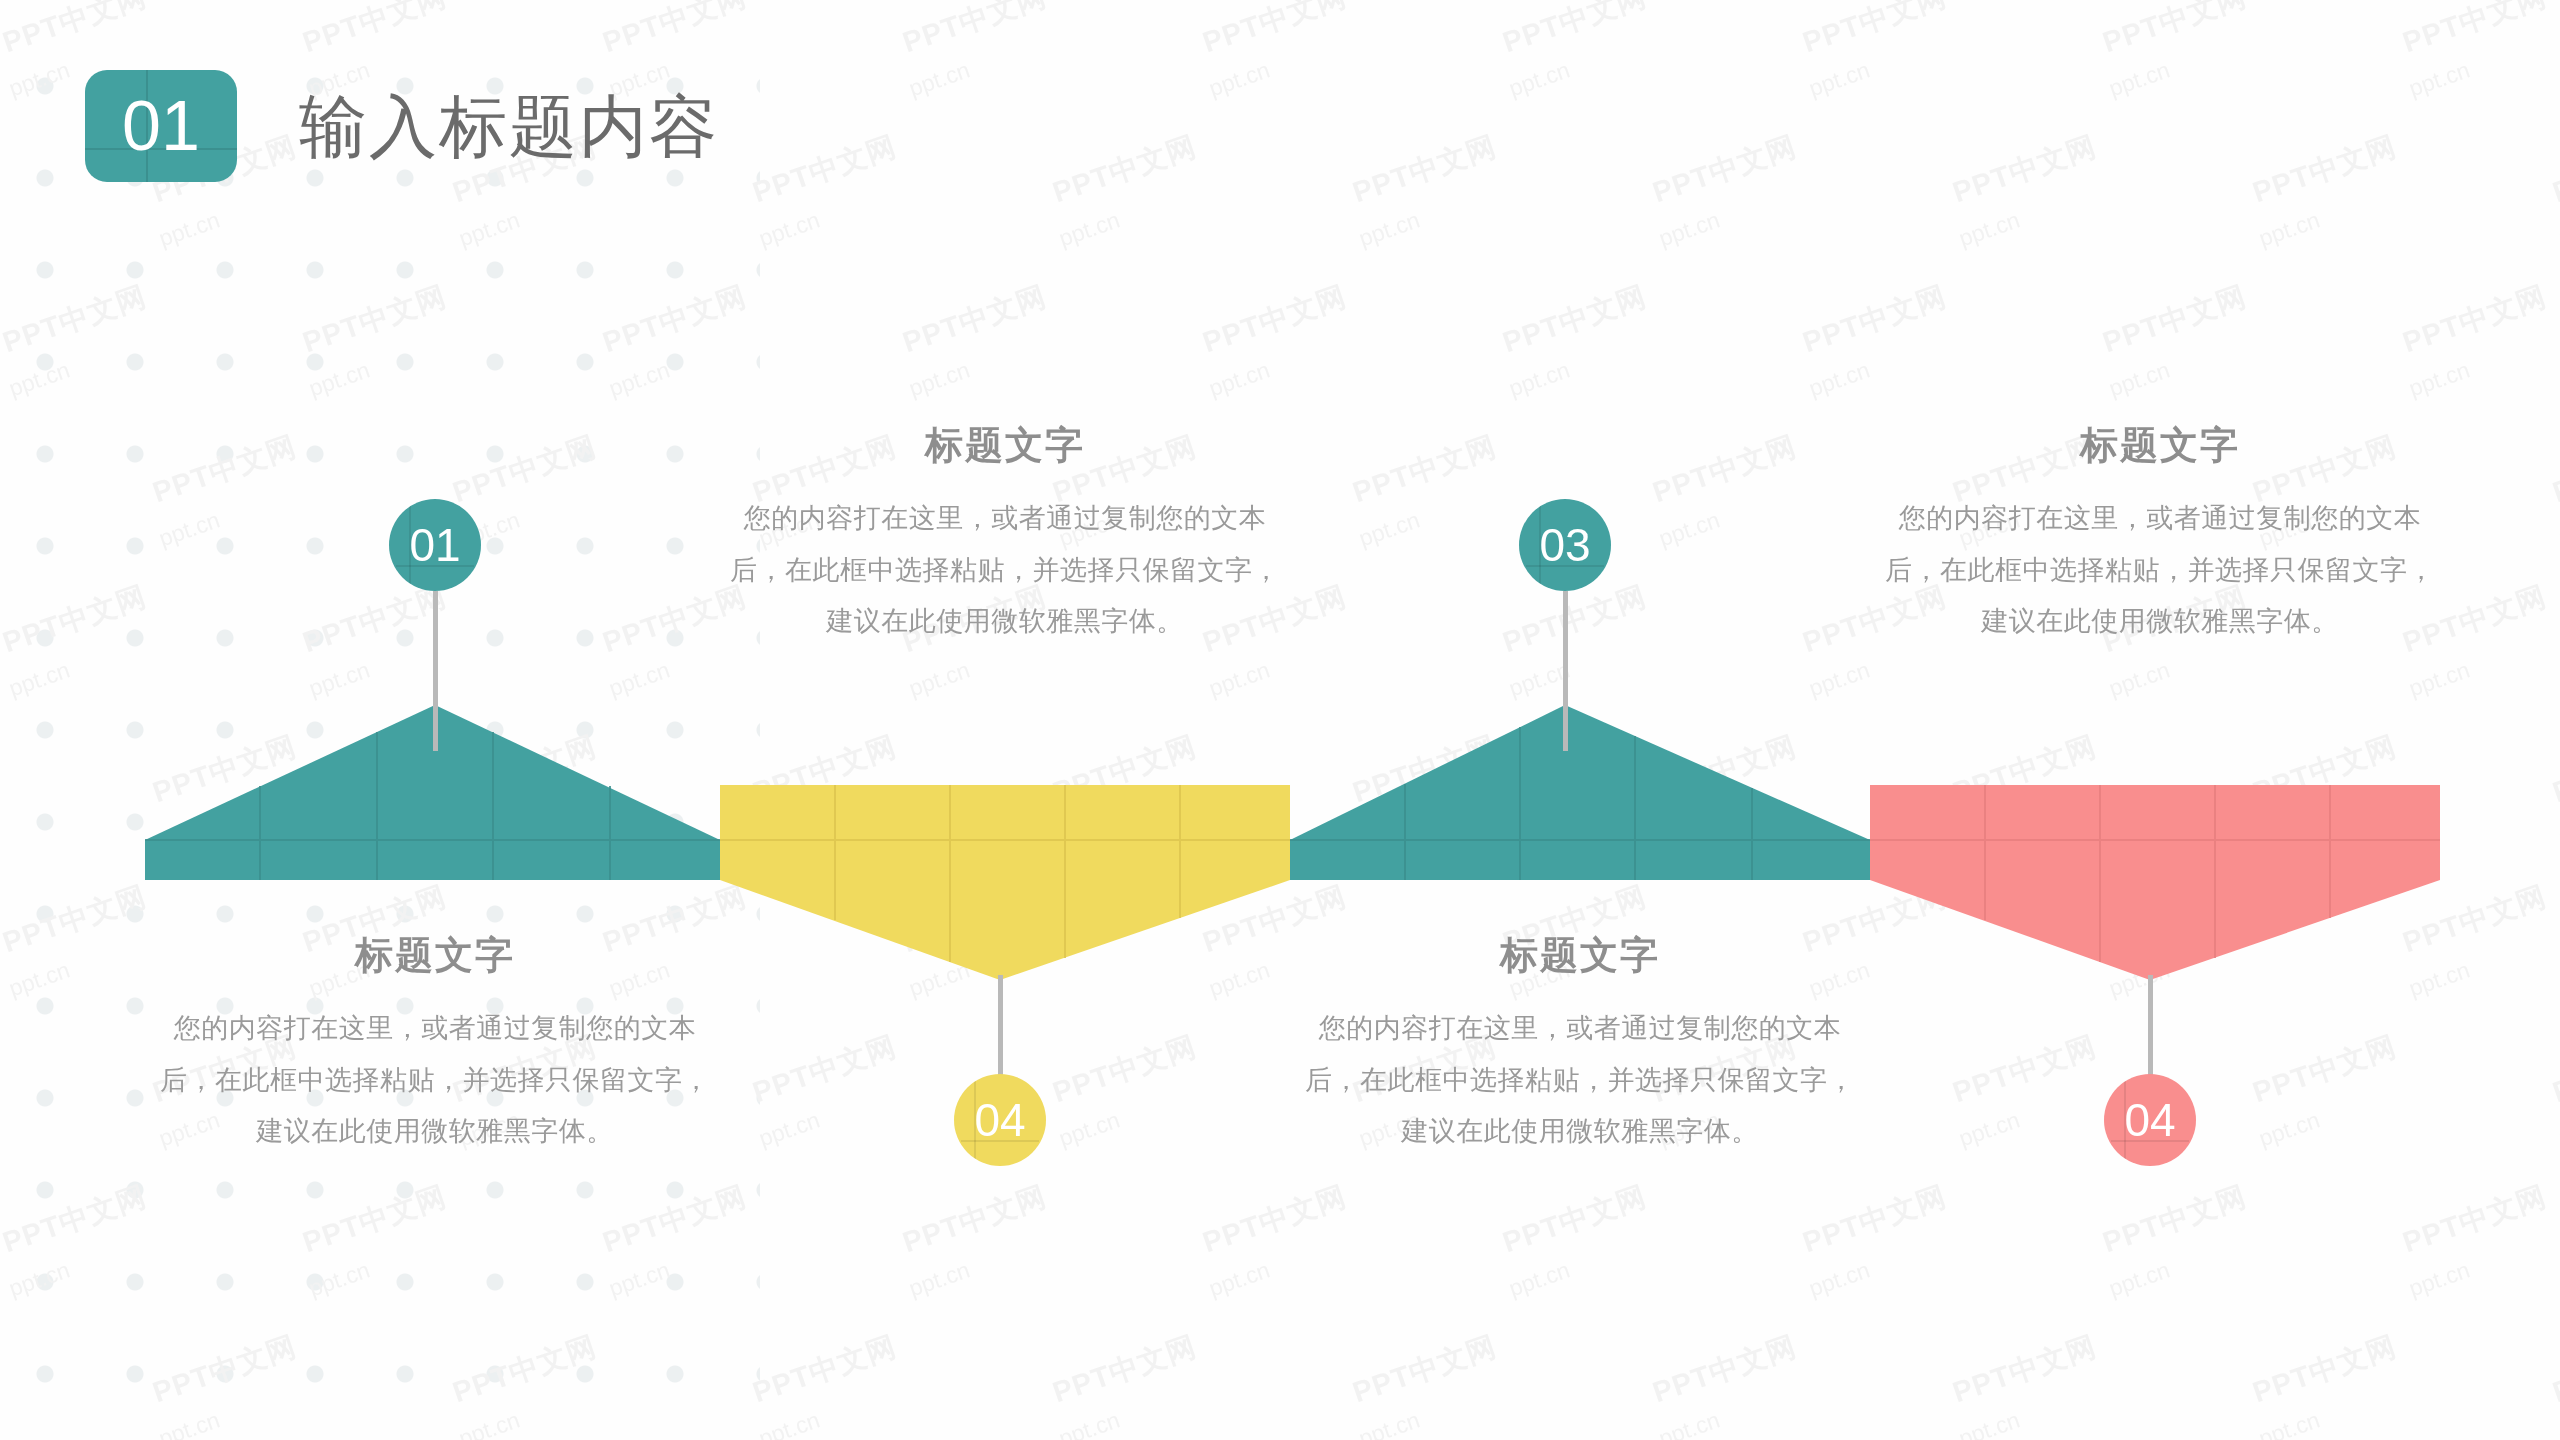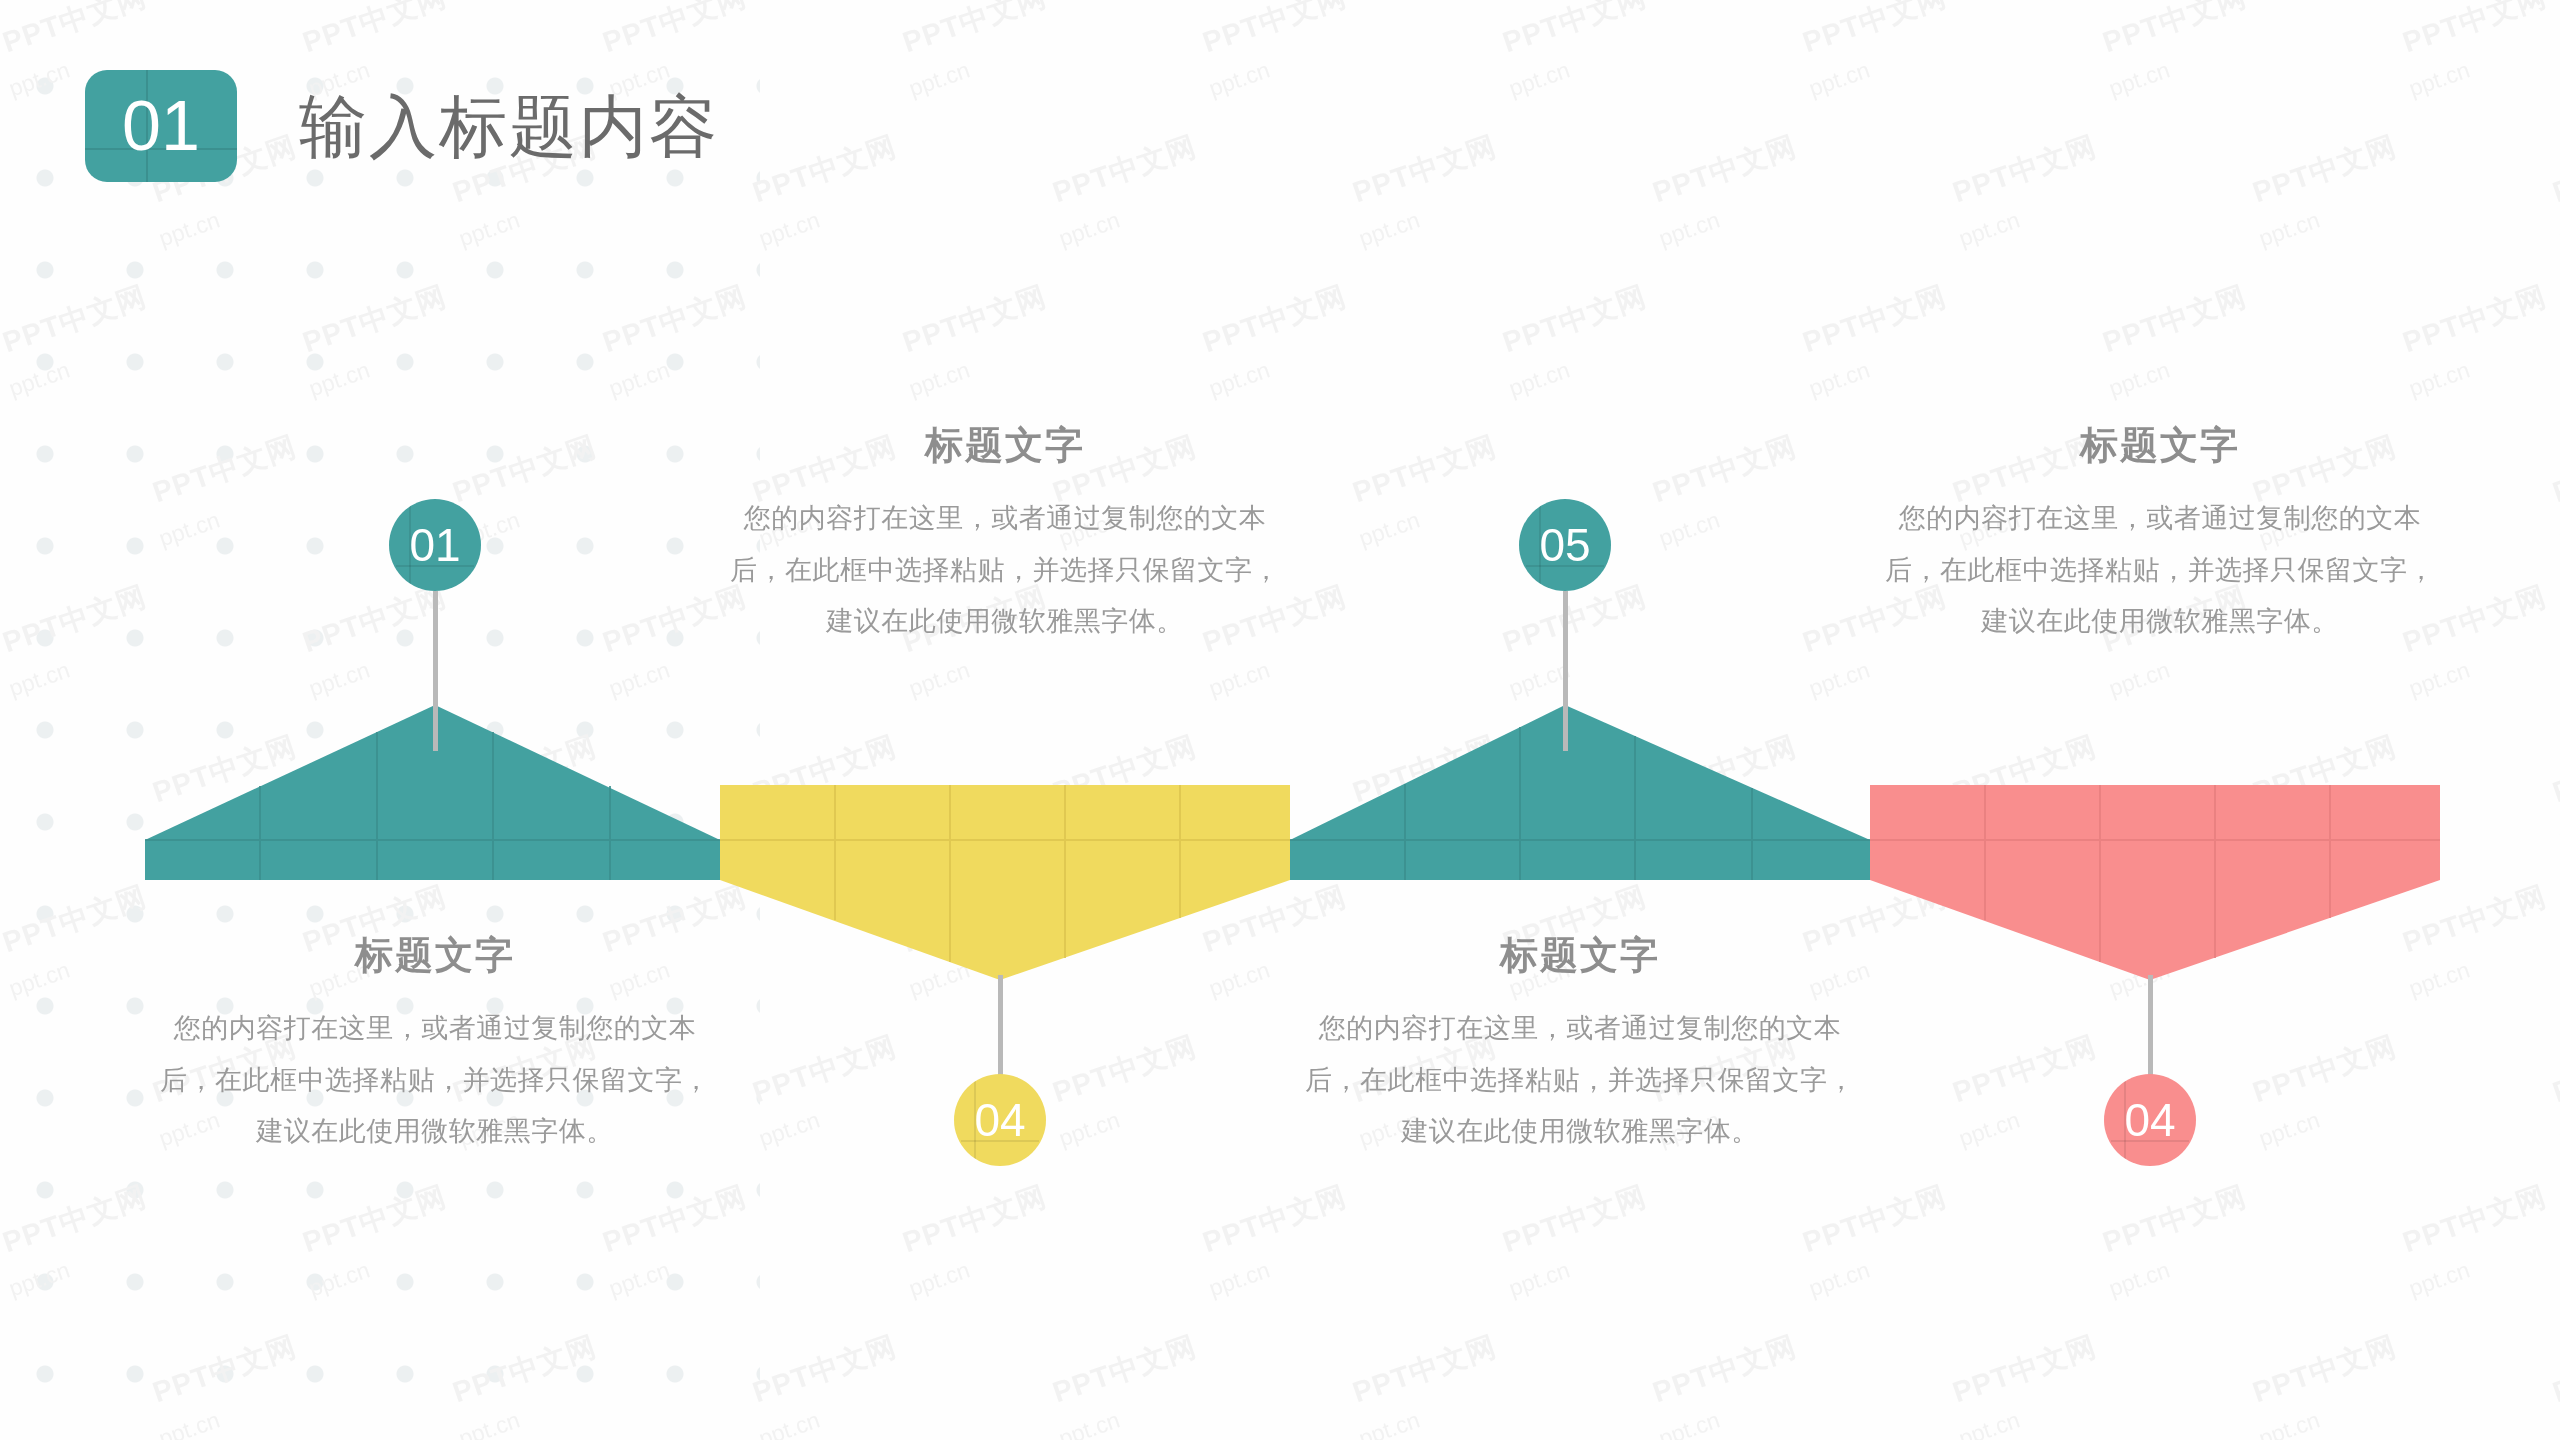--- a/index.html
+++ b/index.html
@@ -413,21 +413,21 @@
   <div class="marker" style="left:435px; top:545px;">
     <div class="stem" style="top:46px; height:160px;"></div>
     <div class="bubble" style="top:-46px; background:#43a1a0;">
       <span>01</span>
     </div>
   </div>
 
   <div class="marker" style="left:1565px; top:545px;">
     <div class="stem" style="top:46px; height:160px;"></div>
     <div class="bubble" style="top:-46px; background:#43a1a0;">
-      <span>05</span>
+      <span>03</span>
     </div>
   </div>
 
   <div class="marker" style="left:1000px; top:1120px;">
     <div class="stem" style="top:-145px; height:100px;"></div>
     <div class="bubble" style="top:-46px; background:#f0da5e;">
       <span>04</span>
     </div>
   </div>
 

